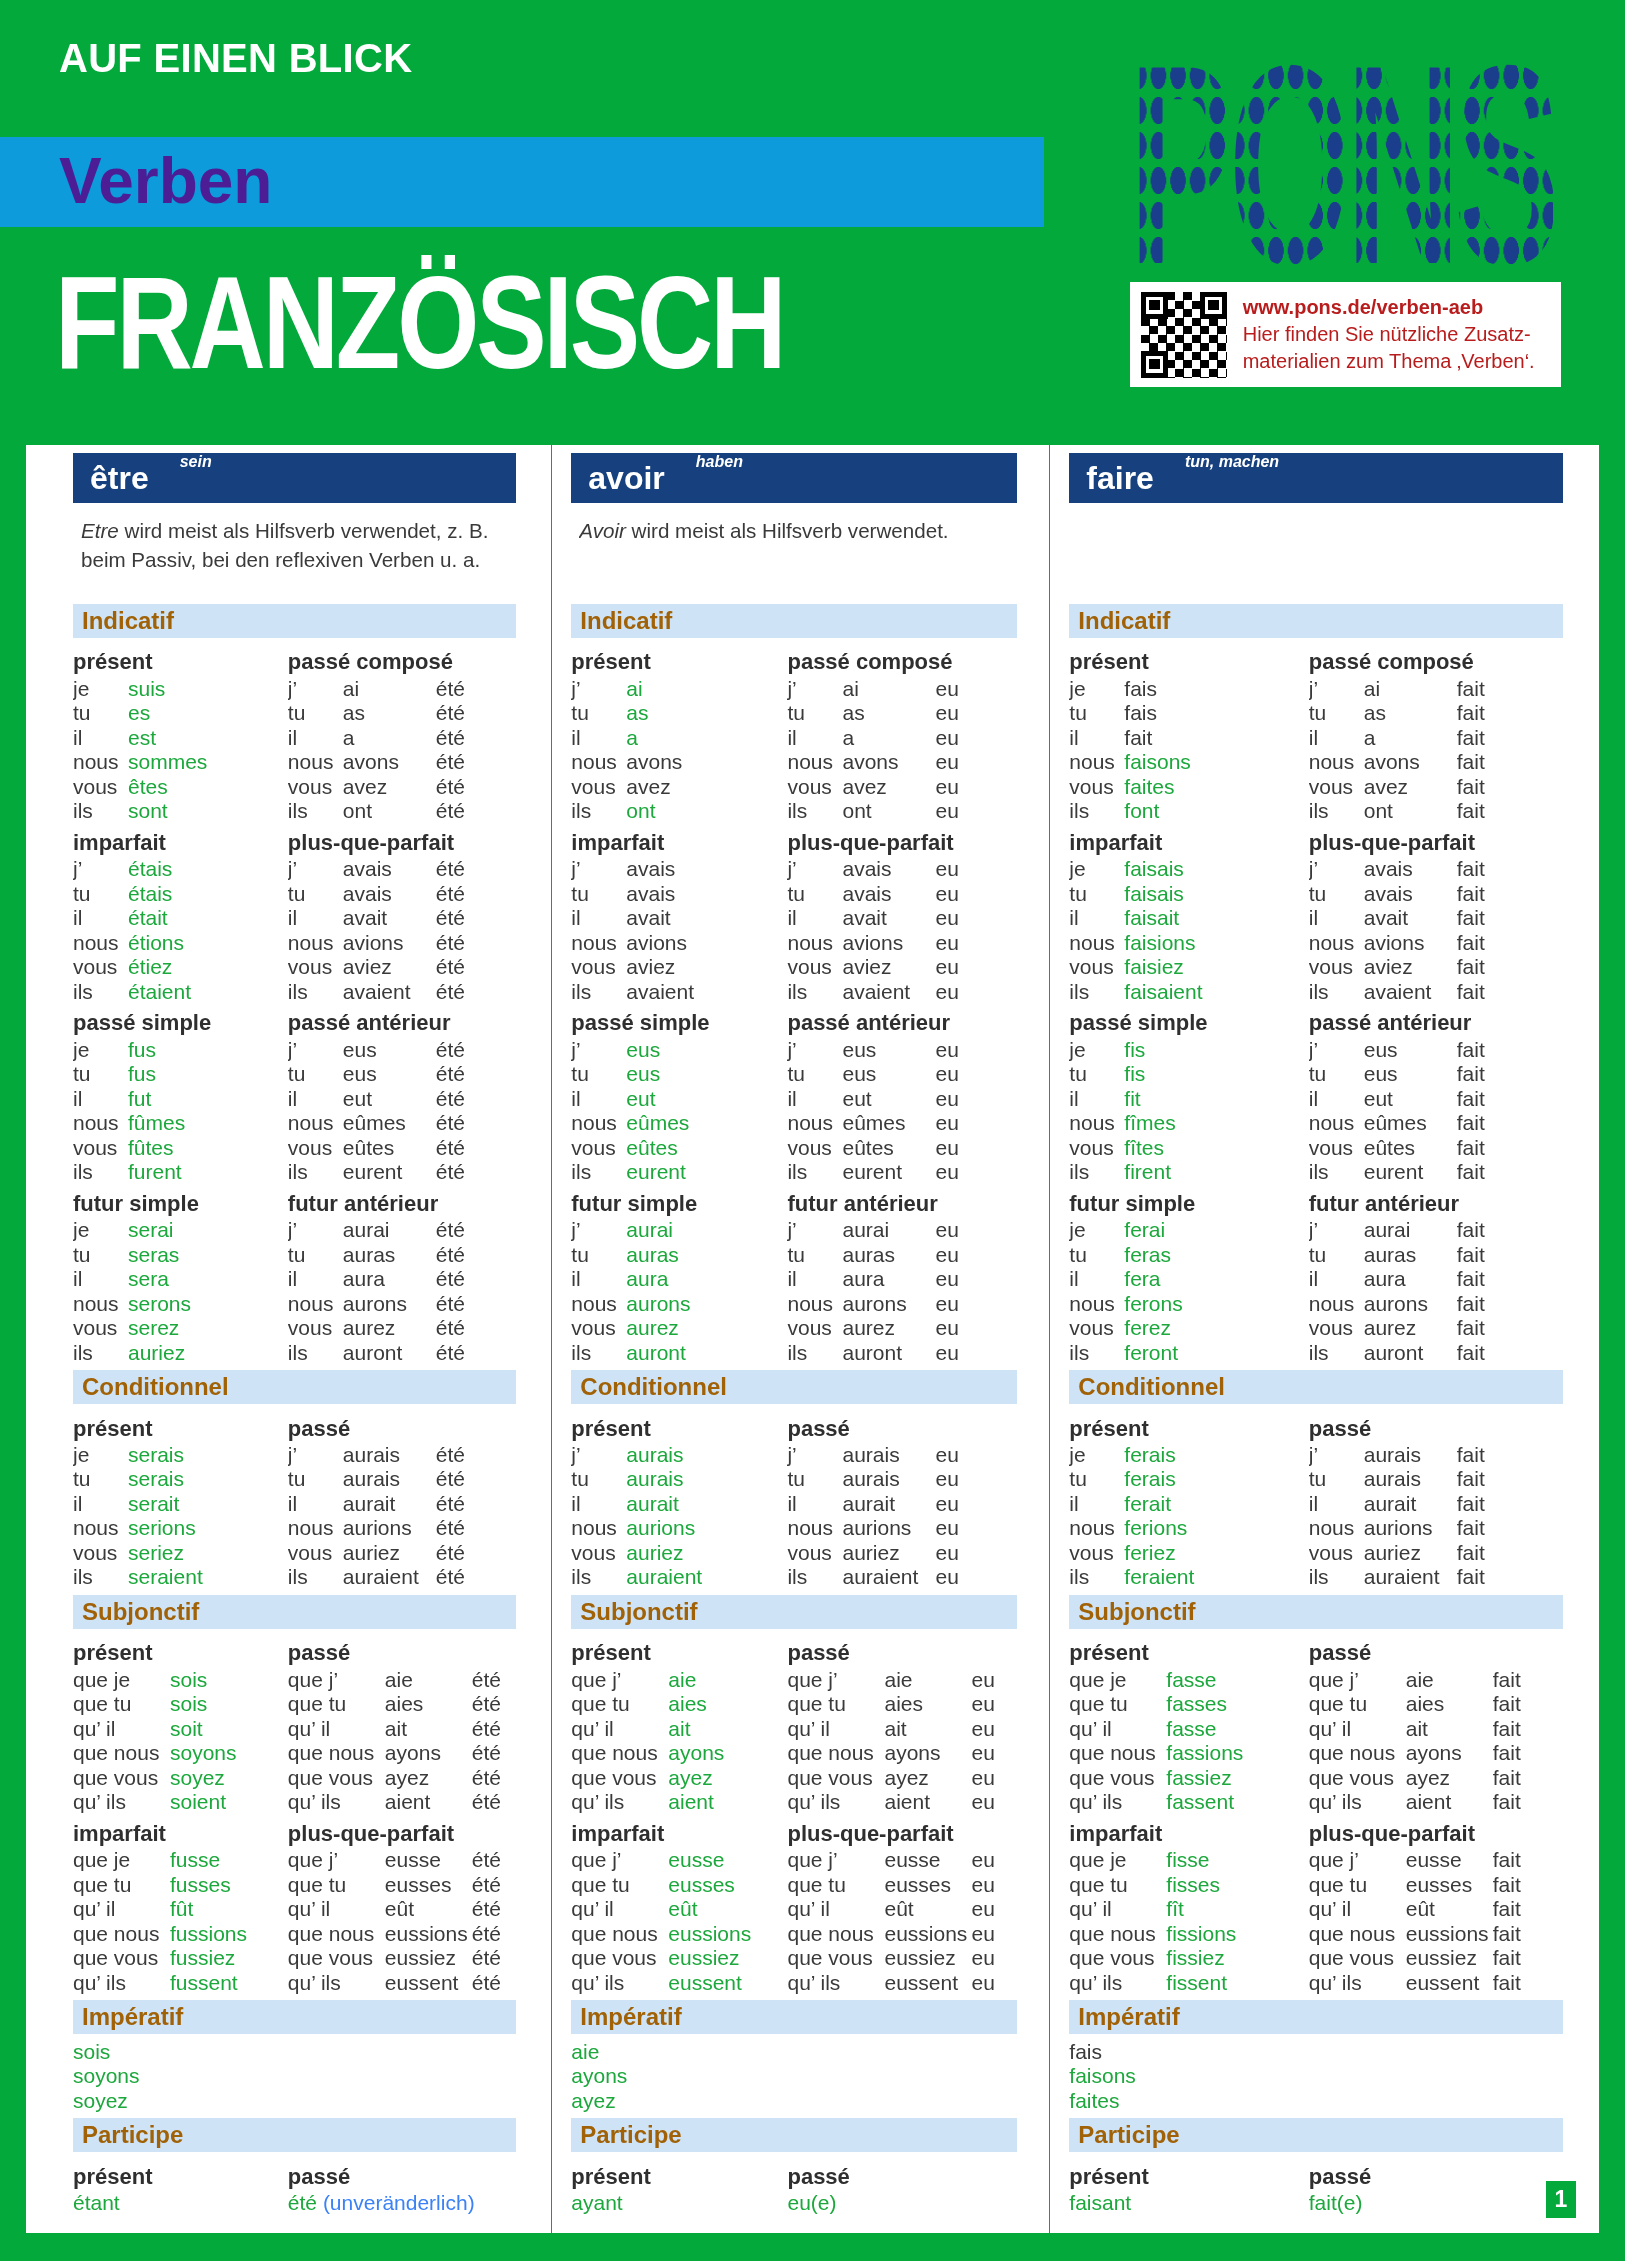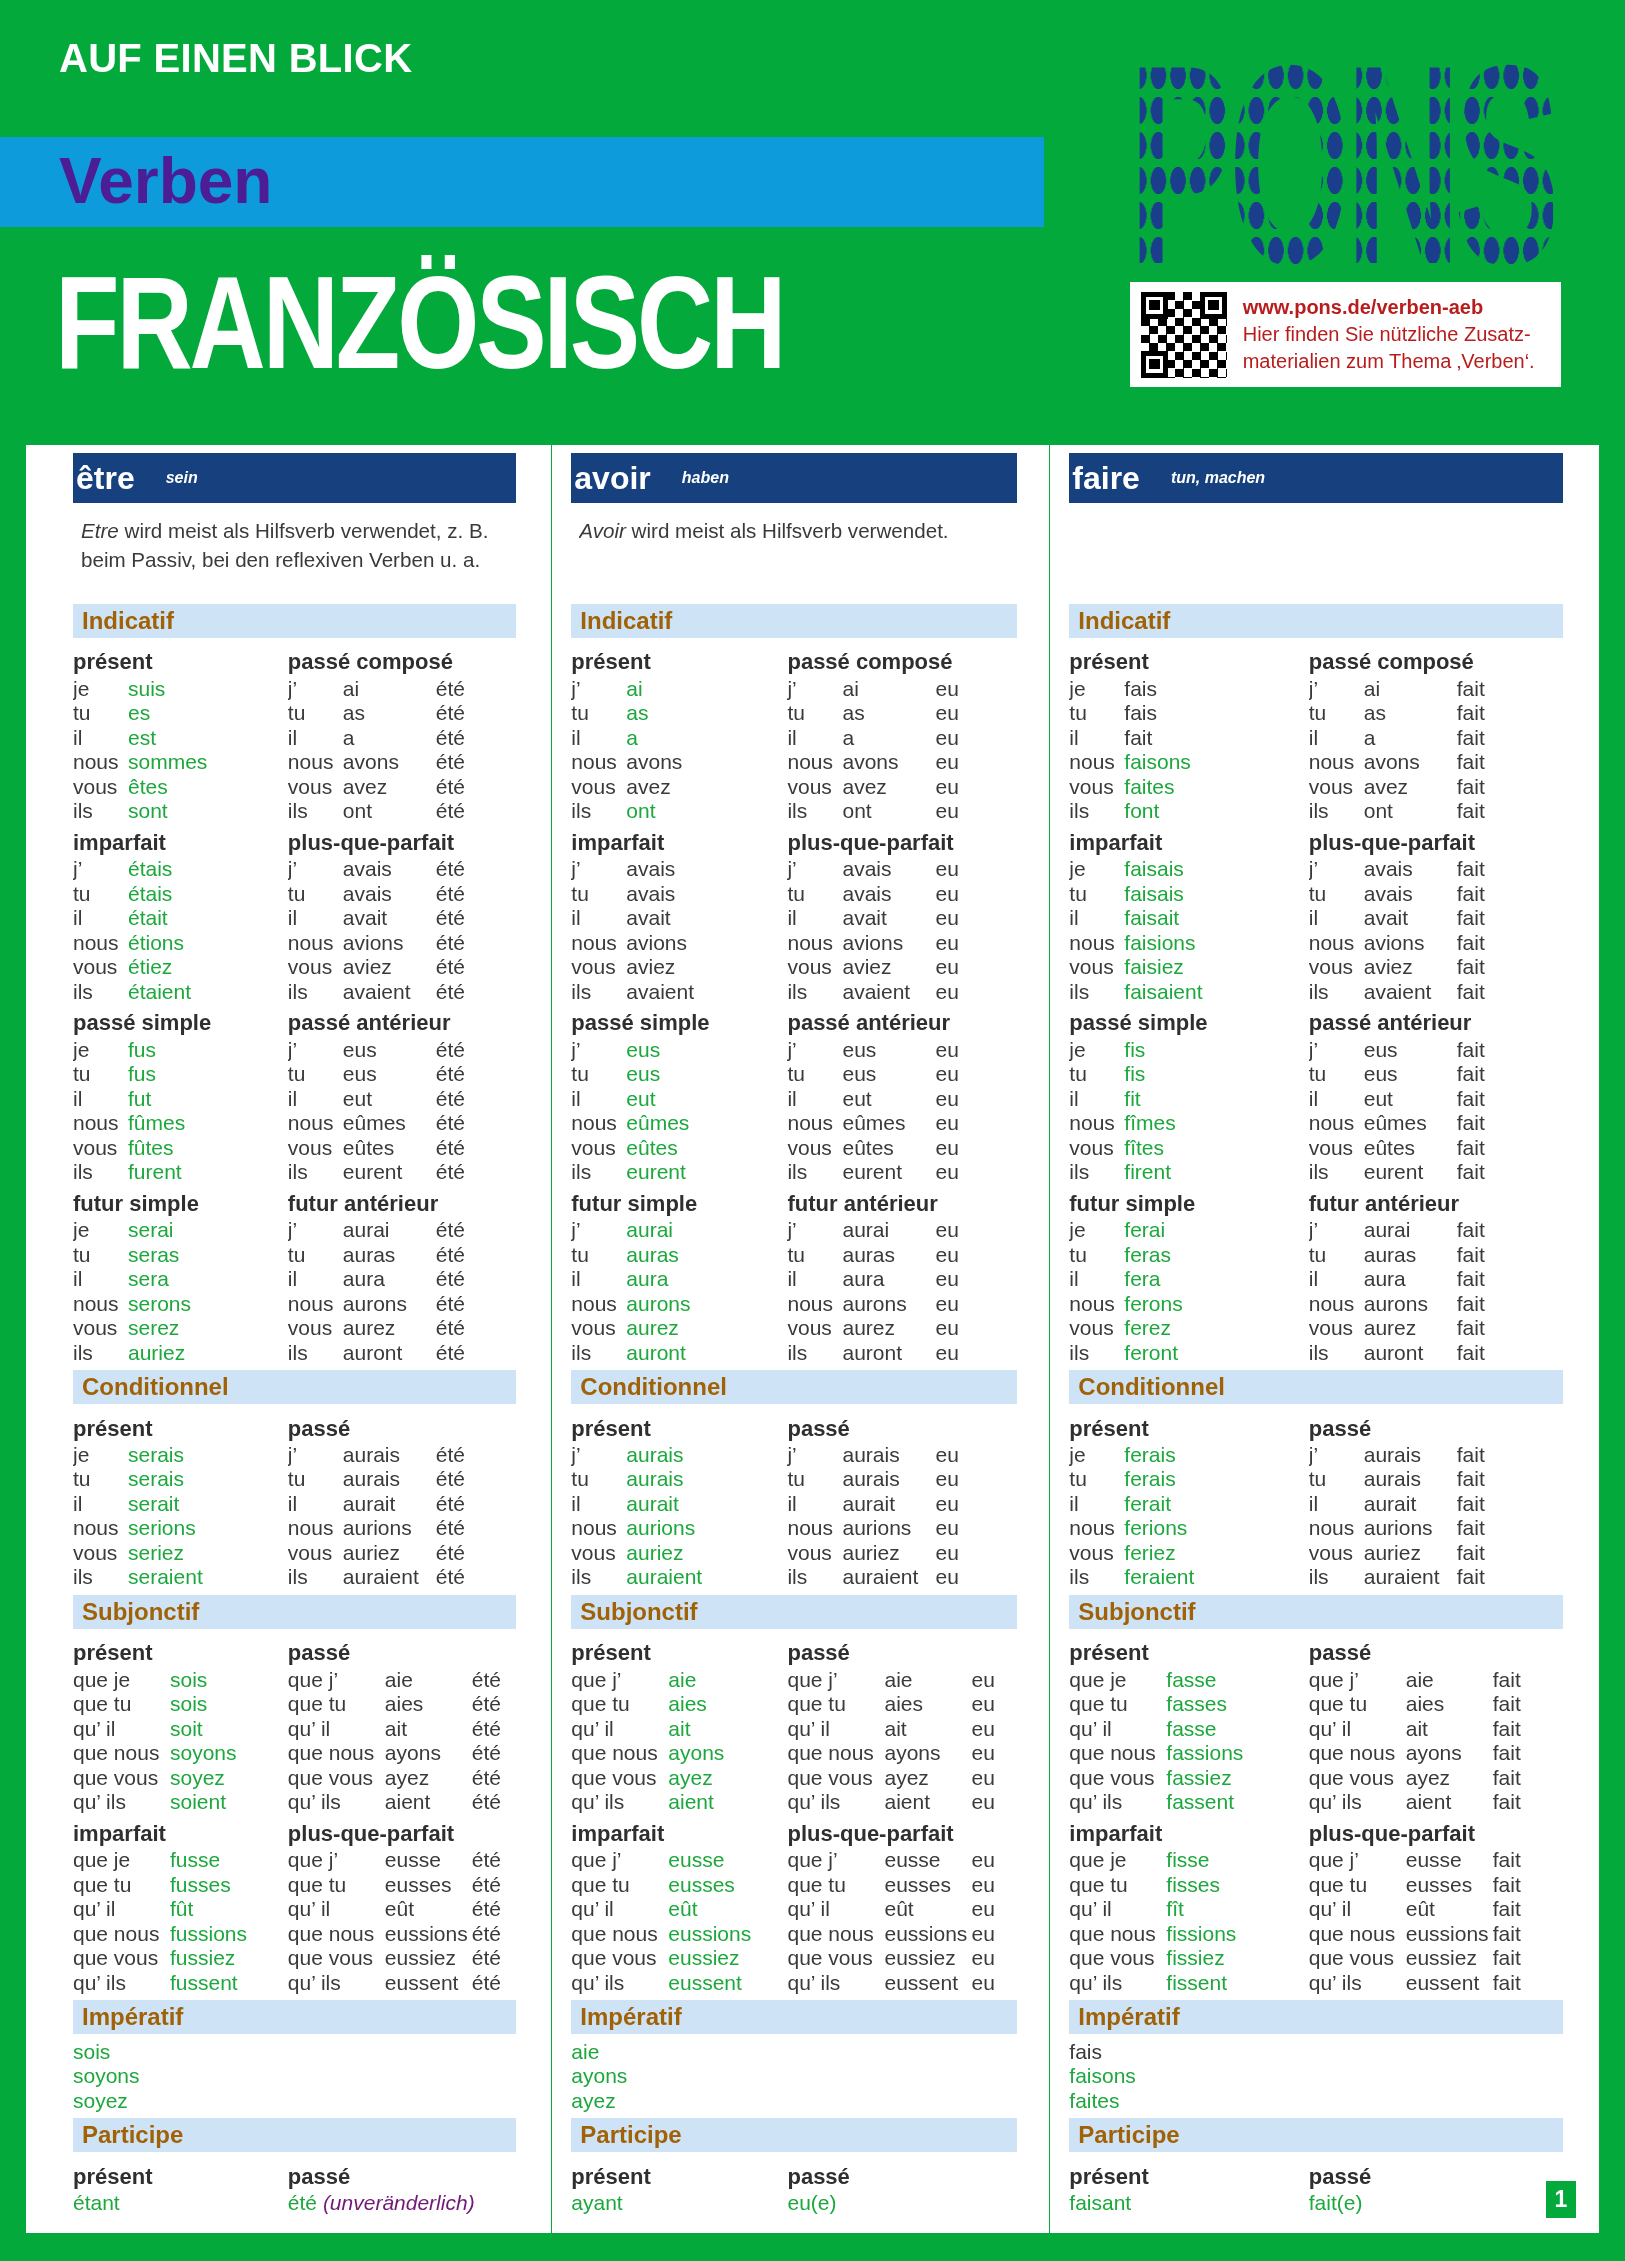--- a/index.html
+++ b/index.html
@@ -33,42 +33,42 @@
   .infotext .u{font-weight:bold}
 
   
   .panel{position:absolute;left:26px;top:445px;width:1573px;height:1788px;background:#fff;overflow:hidden}
   .cols{display:grid;grid-template-columns:525px 498px 550px;height:100%}
   .col{padding:7.7px 32px 0 19.3px;overflow:hidden}
   .col:first-child{padding-left:47px;padding-right:35px}
   .col + .col{border-left:1.9px solid #04A93B}
   .col:last-child{padding-right:36px}
 
-  .vbar{height:50px;background:#16417E;display:flex;align-items:center;padding-left:3px;color:#fff}
+  .vbar{height:50px;background:#16417E;display:flex;align-items:flex-start;padding-left:17px;color:#fff}
   .vname{font-size:32px;font-weight:bold;line-height:50px}
   .vtrans{font-size:16px;font-style:italic;font-weight:bold;margin-left:31px}
 
   .note{height:83px;margin:13px 8px 0;font-size:20.6px;line-height:29px;color:#3A3A3B;overflow:hidden}
 
   .band{height:34px;background:#CEE4F6;margin:5.2px 0;display:flex;align-items:center}
   .band span{font-size:24px;font-weight:bold;color:#a16207;padding-left:9px}
 
   .pair{display:flex}
   .half{flex:0 0 48.5%;max-width:48.5%;overflow:hidden}
   .half.r{flex:0 0 51.5%;max-width:51.5%}
   .ttl{font-size:22px;font-weight:bold;line-height:27px;margin:5.2px 0 1.3px;color:#2f2f2f}
   .row{display:flex;font-size:21px;line-height:24.5px}
   .pr{flex:0 0 55px}
   .wide .pr{flex:0 0 97px}
   .aux{flex:0 0 93px}
   .wide .aux{flex:0 0 87px}
   .vb{flex:1;white-space:nowrap}
   .g{color:#1CA83C}
   .imp{font-size:21px;line-height:24.5px}
-  .suffix{font-style:italic;color:#701a75}
+  .suffix{color:#3b82f6}
 
   .pagenum{position:absolute;right:23px;bottom:15.5px;width:30px;height:37px;background:#04A93B;color:#fff;
            font-size:23px;font-weight:bold;display:flex;align-items:center;justify-content:center}
 </style>
 </head>
 <body>
 
 <div class="page">
 
   <div class="kicker">AUF EINEN BLICK</div>

